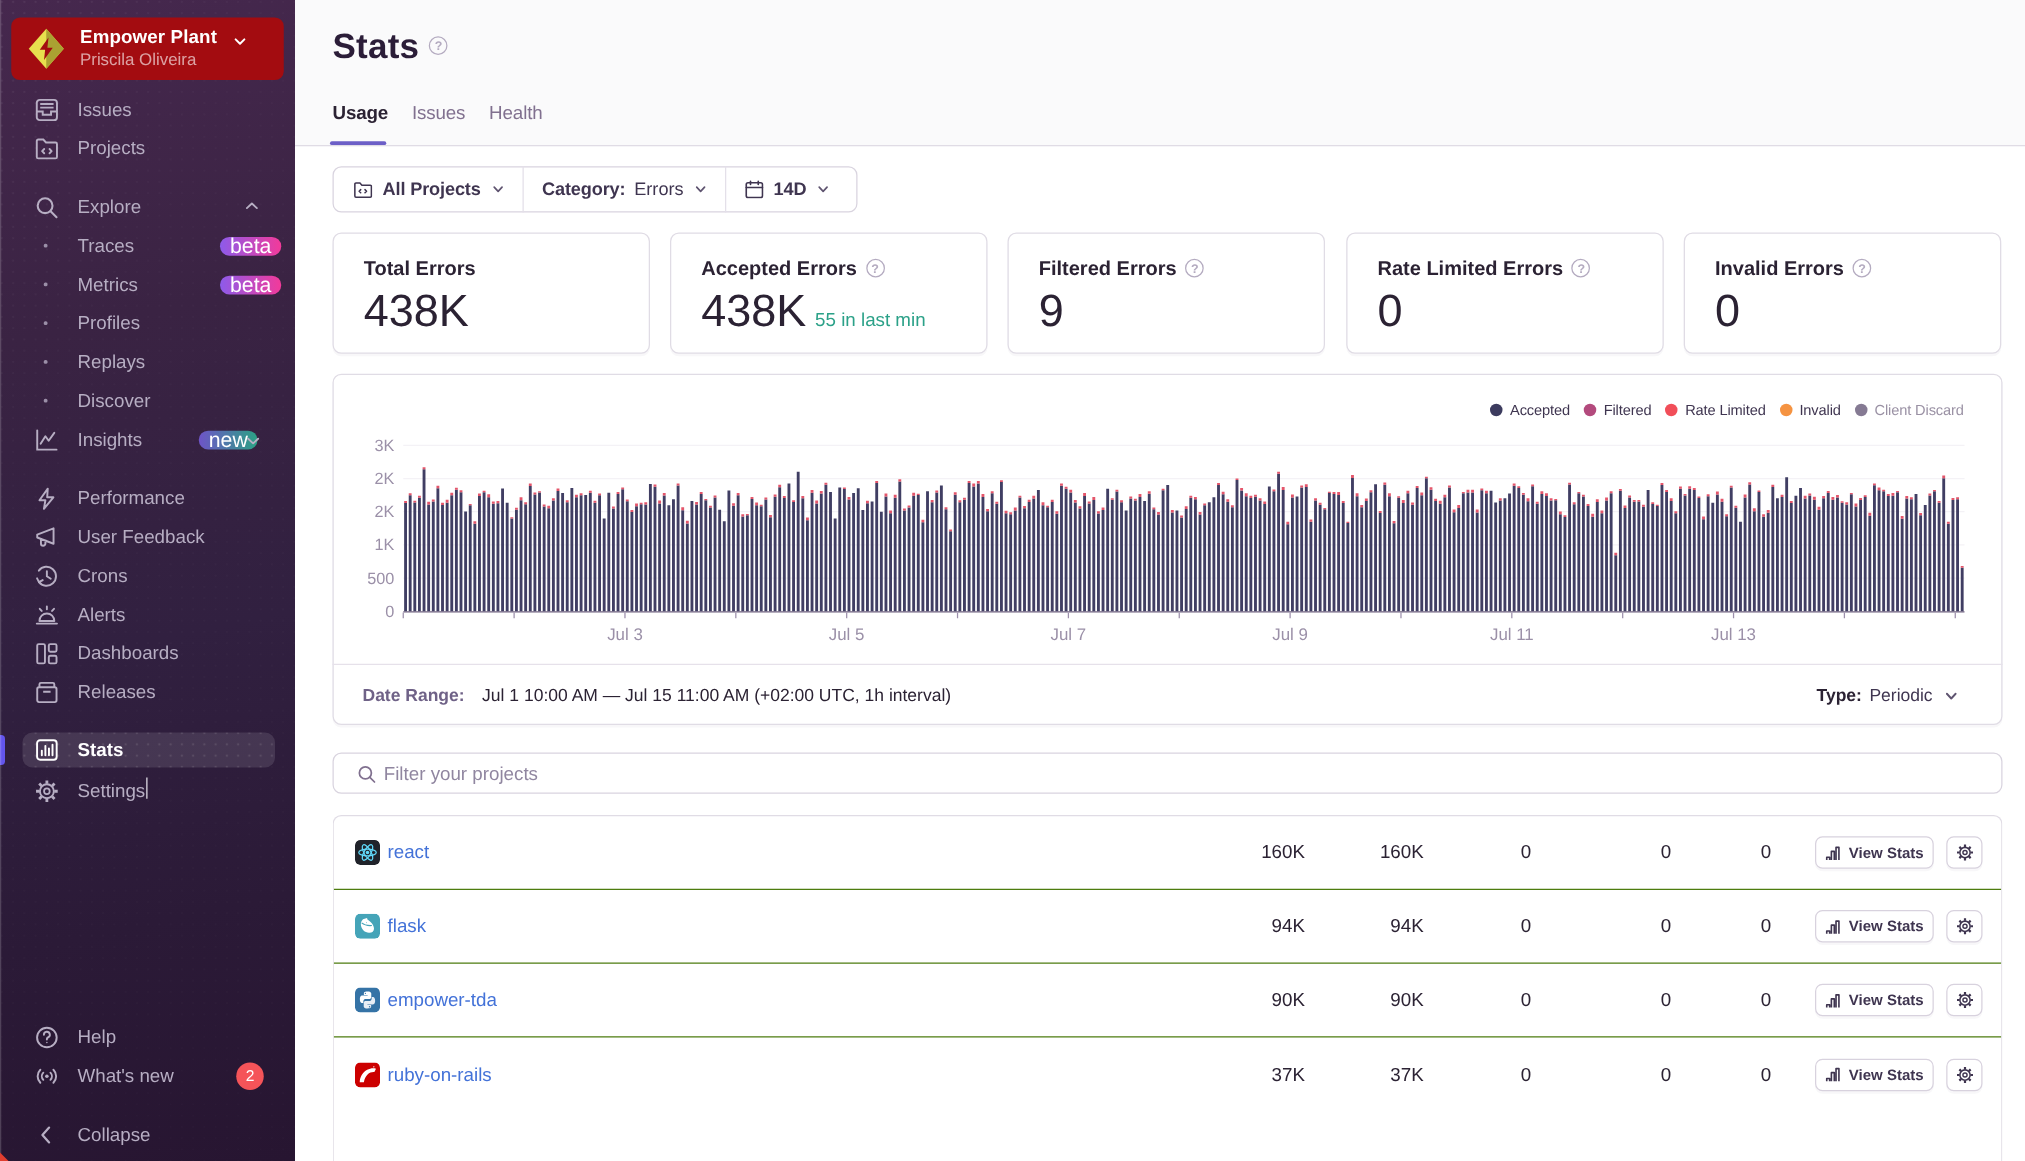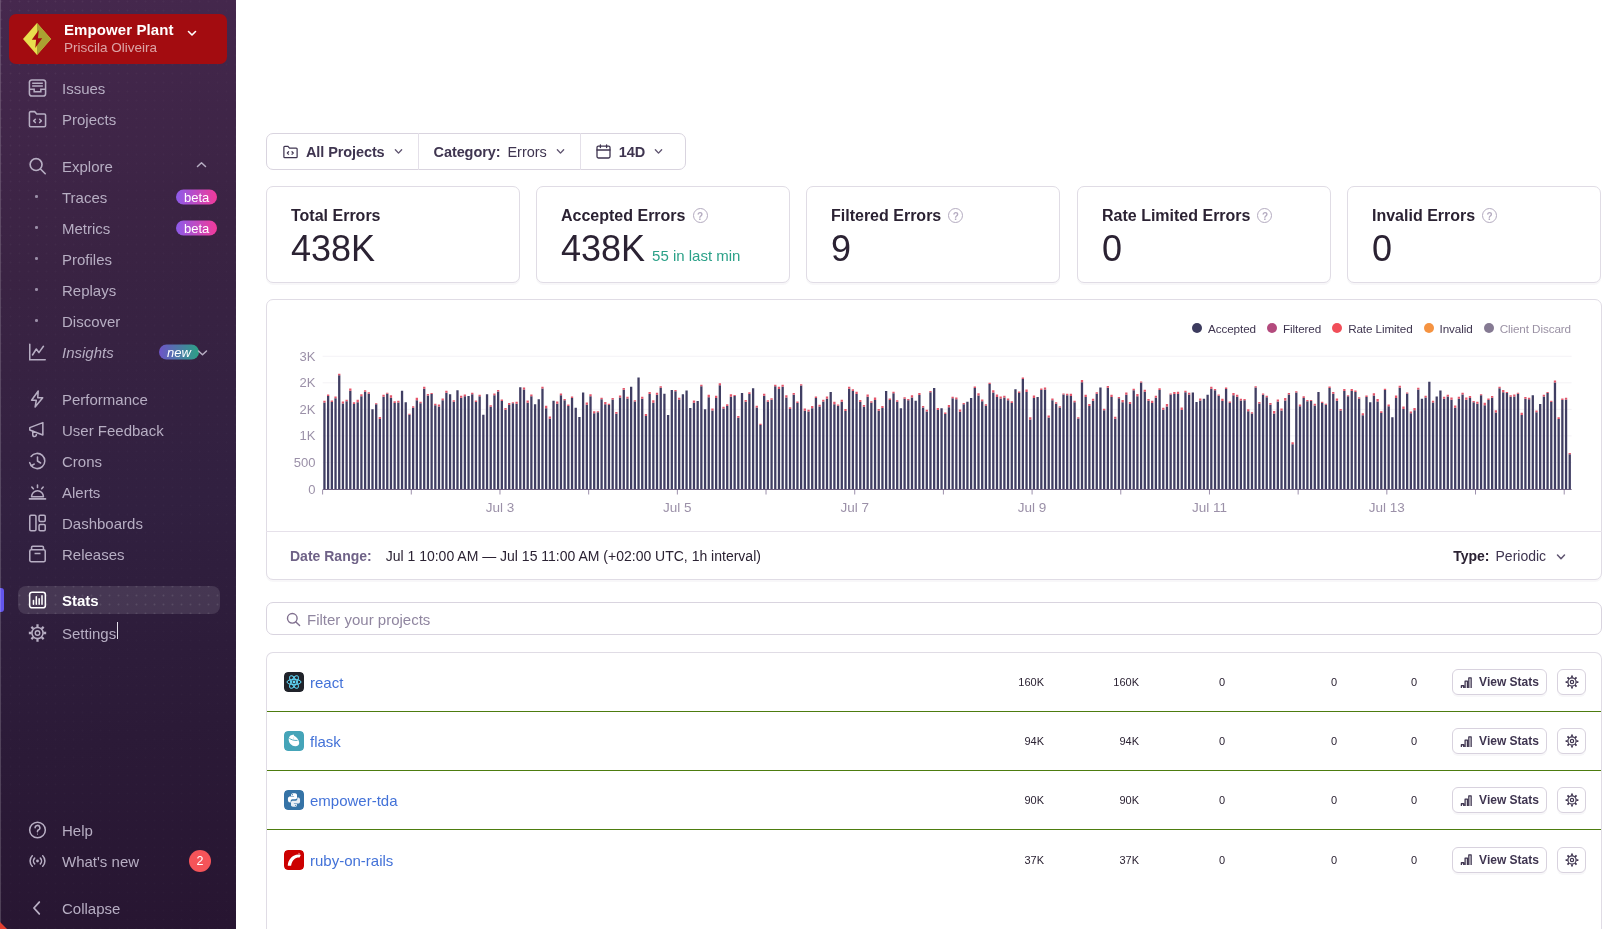--- a/index.html
+++ b/index.html
@@ -11,21 +11,21 @@
 #org { position:absolute; left:9px; top:14px; width:218px; height:50px; background:#a30c10; border-radius:7px; }
 #org svg.logo { position:absolute; left:13px; top:10px; }
 #org .name { position:absolute; left:55px; top:7px; font-size:15px; font-weight:bold; color:#fff; letter-spacing:0.1px; }
 #org .sub { position:absolute; left:55px; top:26px; font-size:13.5px; color:rgba(255,255,255,0.62); }
 #org .chev { position:absolute; left:177px; top:13px; }
 .navitem { position:relative; height:31px; color:#b7aec3; font-size:15px; }
 .navitem .ic { position:absolute; left:28px; top:50%; transform:translateY(-50%); width:19px; height:19px; }
 .navitem .lb { position:absolute; left:62px; top:50%; transform:translateY(-50%); white-space:nowrap; }
 .navitem .dot { position:absolute; left:35px; top:50%; width:2.6px; height:2.6px; margin-top:-1.3px; border-radius:50%; background:#9b8fa8; }
 .badge { position:absolute; top:50%; transform:translateY(-50%); height:15px; line-height:15px; border-radius:8px;
-  font-size:13px; color:#fff; padding:0 8px; }
+  font-size:17px; color:#fff; padding:0 8px; }
 .badge.beta { left:176px; background:linear-gradient(90deg,#8d5bea,#f23a9a); }
 .badge.new { left:159px; background:linear-gradient(90deg,#6e54c8,#2ba185); }
 #stats-active { position:absolute; left:18px; top:586px; width:202px; height:28px; background:rgba(255,255,255,0.115); border-radius:8px; }
 #stats-bar { position:absolute; left:0; top:588px; width:4px; height:24px; background:#6355ec; border-radius:0 3px 3px 0; }
 .navitem.active { color:#fff; font-weight:bold; }
 .redbadge { position:absolute; left:189px; top:-11px; width:22px; height:22px; border-radius:50%; background:#f55459;
   color:#fff; font-size:12.5px; text-align:center; line-height:22px; top:50%; transform:translateY(-50%); }
 
 #main { position:absolute; left:236px; top:0; width:1384px; height:929px; background:#fff; }
 #header { position:absolute; left:0; top:0; width:1384px; height:117px; background:#fafafb; border-bottom:1px solid #e0dce5; }
@@ -66,21 +66,21 @@
 #search .ph { position:absolute; left:40px; top:8px; font-size:15px; color:#9086a0; }
 
 #table { position:absolute; left:30px; top:652px; width:1336px; height:277px; border:1px solid #e0dce5;
   border-radius:7px 7px 0 0; border-bottom:none; background:#fff; overflow:hidden; }
 #thead { position:relative; height:46px; background:#fafafb; border-bottom:1px solid #e0dce5;
   font-size:12px; font-weight:bold; color:#6f6287; letter-spacing:0.3px; }
 #thead div, .trow .num { position:absolute; top:50%; transform:translateY(-50%); }
 .trow { position:relative; height:59px; border-bottom:1px solid #4d7c0f; }
 .trow .picon { position:absolute; left:17px; top:50%; transform:translateY(-50%); width:20px; height:20px; border-radius:4px; }
 .trow .pname { position:absolute; left:43px; top:50%; transform:translateY(-50%); font-size:15px; color:#4372d8; }
-.trow .num { font-size:11px; color:#2b2233; }
+.trow .num { font-size:15px; color:#2b2233; }
 .btn { position:absolute; top:50%; transform:translateY(-50%); background:#fff; border:1px solid #d8d2de; border-radius:6px;
   box-shadow:0 2px 0 rgba(37,11,54,0.03); display:flex; align-items:center; justify-content:center; }
 .btn.vs { left:1185px; width:95px; height:26px; font-size:12px; font-weight:bold; color:#3f3550; }
 .btn.gear { left:1290px; width:29px; height:26px; }
 </style>
 </head>
 <body>
 <div id="sidebar">
     <div style="position:absolute;left:0;top:0;width:1px;height:929px;background:rgba(255,255,255,0.18);z-index:5;"></div>
     <div style="position:absolute;left:0;bottom:0;width:0;height:0;border-left:7px solid #e03e2f;border-top:7px solid transparent;z-index:6;"></div>
@@ -156,21 +156,21 @@
         <span class="lb">Profiles</span>
       </div>
     <div class="navitem" style="position:absolute;top:274px;left:0;width:236px;">
         <span class="dot"></span>
         <span class="lb">Replays</span>
       </div>
     <div class="navitem" style="position:absolute;top:305px;left:0;width:236px;">
         <span class="dot"></span>
         <span class="lb">Discover</span>
       </div>
-    <div class="navitem" style="position:absolute;top:336px;left:0;width:236px;font-style:italic;">
+    <div class="navitem" style="position:absolute;top:336px;left:0;width:236px;">
       <svg class="ic" viewBox="0 0 16 16" fill="none" stroke="#b7aec3" stroke-width="1.3">
           <path d="M1.5 1.5 V14.5 H14.5" stroke-linecap="round"></path>
           <path d="M3.8 10.5 L7 5.5 L9.2 8.5 L13 3.2" stroke-linecap="round" stroke-linejoin="round"></path>
         </svg>
       <span class="lb">Insights</span>
         <span class="badge new">new</span>
       <svg style="position:absolute;left:197px;top:13px;" width="11" height="8" viewBox="0 0 11 8">
           <path d="M1.5 2 L5.5 5.7 L9.5 2" stroke="#b7aec3" stroke-width="1.5" fill="none" stroke-linecap="round" stroke-linejoin="round"></path>
         </svg>
     </div>
@@ -253,20 +253,25 @@
     </div>
     <div class="navitem" style="position:absolute;top:892px;left:0;width:236px;">
       <svg class="ic" viewBox="0 0 16 16" fill="none" stroke="#b7aec3" stroke-width="1.5">
           <path d="M9.5 3 L5 8 L9.5 13" stroke-linecap="round" stroke-linejoin="round"></path>
         </svg>
       <span class="lb">Collapse</span>
     </div>
   </div>
 </div>
 <div id="main">
+  <div id="header">
+    <div id="title">Stats<span class="qmark">?</span></div>
+    <div class="tabs"><span class="tab active">Usage</span><span class="tab">Issues</span><span class="tab">Health</span></div>
+    <div id="tabline"></div>
+  </div>
   <div id="filterbar">
     <div class="seg" style="padding-left:16px;align-items:center;">
       <svg width="15" height="14" viewBox="0 0 17 15" fill="none" stroke="#3f3550" stroke-width="1.4">
           <path d="M1 13 V2.2 a1 1 0 0 1 1-1 h3.6 l1.8 2 h7.6 a1 1 0 0 1 1 1 v8.8 a1 1 0 0 1-1 1 h-13 a1 1 0 0 1-1-1 z"></path>
           <path d="M6.3 7.2 L4.9 8.6 L6.3 10 M10.2 7.2 L11.6 8.6 L10.2 10" stroke-linecap="round" stroke-linejoin="round"></path>
         </svg>
       <span class="blabel">All Projects</span>
       <svg class="chevdown" viewBox="0 0 10 10">
           <path d="M1.5 3 L5 6.8 L8.5 3" stroke="#5f5470" stroke-width="1.5" fill="none" stroke-linecap="round" stroke-linejoin="round"></path>
         </svg>

